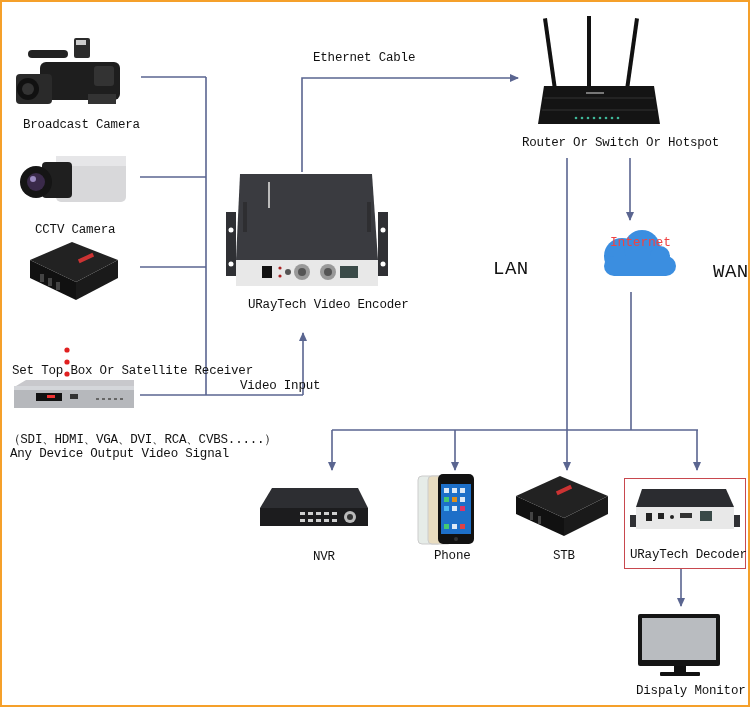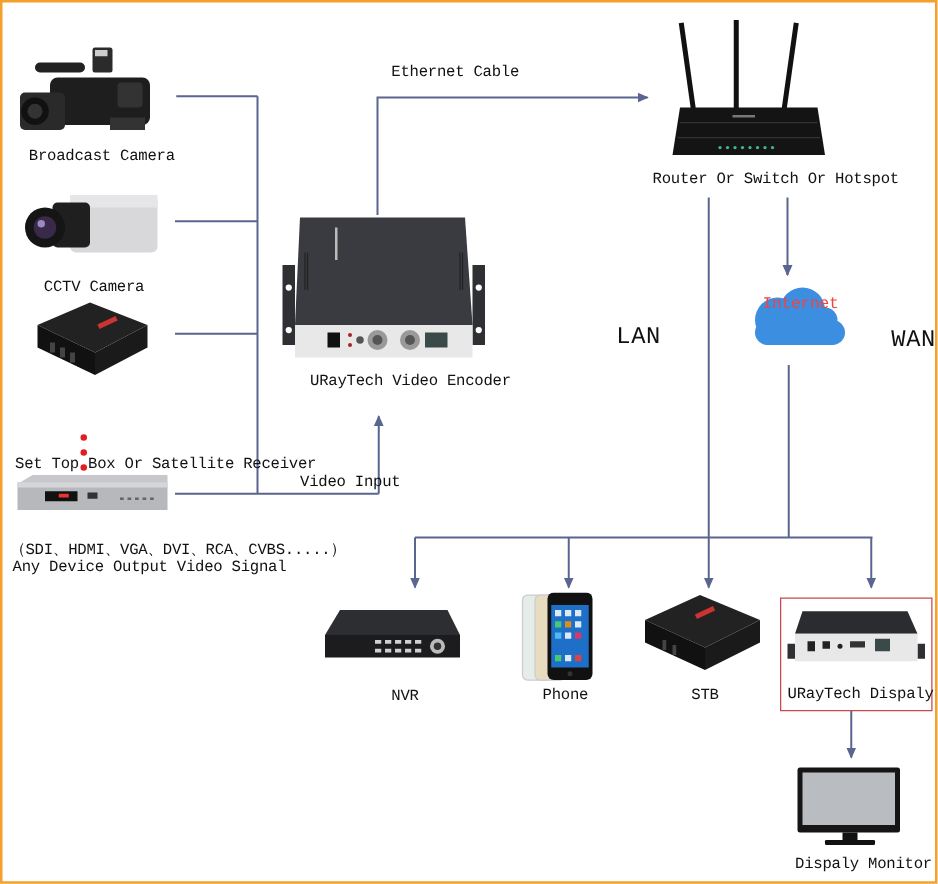--- a/index.html
+++ b/index.html
@@ -233,21 +233,21 @@
   <polygon points="2,28 8,28 8,40 2,40" fill="#2f3034"></polygon>
   <polygon points="106,28 112,28 112,40 106,40" fill="#2f3034"></polygon>
   <polygon points="14,2 98,2 106,20 8,20" fill="#2b2c30"></polygon>
   <rect x="8" y="20" width="98" height="22" fill="#e8e8e8"></rect>
   <rect x="18" y="26" width="6" height="8" fill="#222"></rect>
   <rect x="30" y="26" width="6" height="6" fill="#222"></rect>
   <circle cx="44" cy="30" r="2" fill="#222"></circle>
   <rect x="52" y="26" width="12" height="5" fill="#333"></rect>
   <rect x="72" y="24" width="12" height="10" fill="#3a4a48"></rect>
 </svg>
-<div class="lbl" style="left:630px;top:548px;">URayTech Dispaly</div>
+<div class="lbl" style="left:630px;top:548px;">URayTech Decoder</div>
 
 <svg class="dev" style="left:636px;top:612px" width="86" height="68" viewBox="0 0 86 68">
   <rect x="2" y="2" width="82" height="52" rx="2" fill="#151515"></rect>
   <rect x="6" y="6" width="74" height="42" fill="#b9bcc0"></rect>
   <rect x="6" y="6" width="74" height="42" fill="url(#)" opacity="0"></rect>
   <rect x="38" y="54" width="12" height="6" fill="#111"></rect>
   <rect x="24" y="60" width="40" height="4" rx="1" fill="#111"></rect>
 </svg>
 <div class="lbl" style="left:636px;top:684px;">Dispaly Monitor</div>
 

